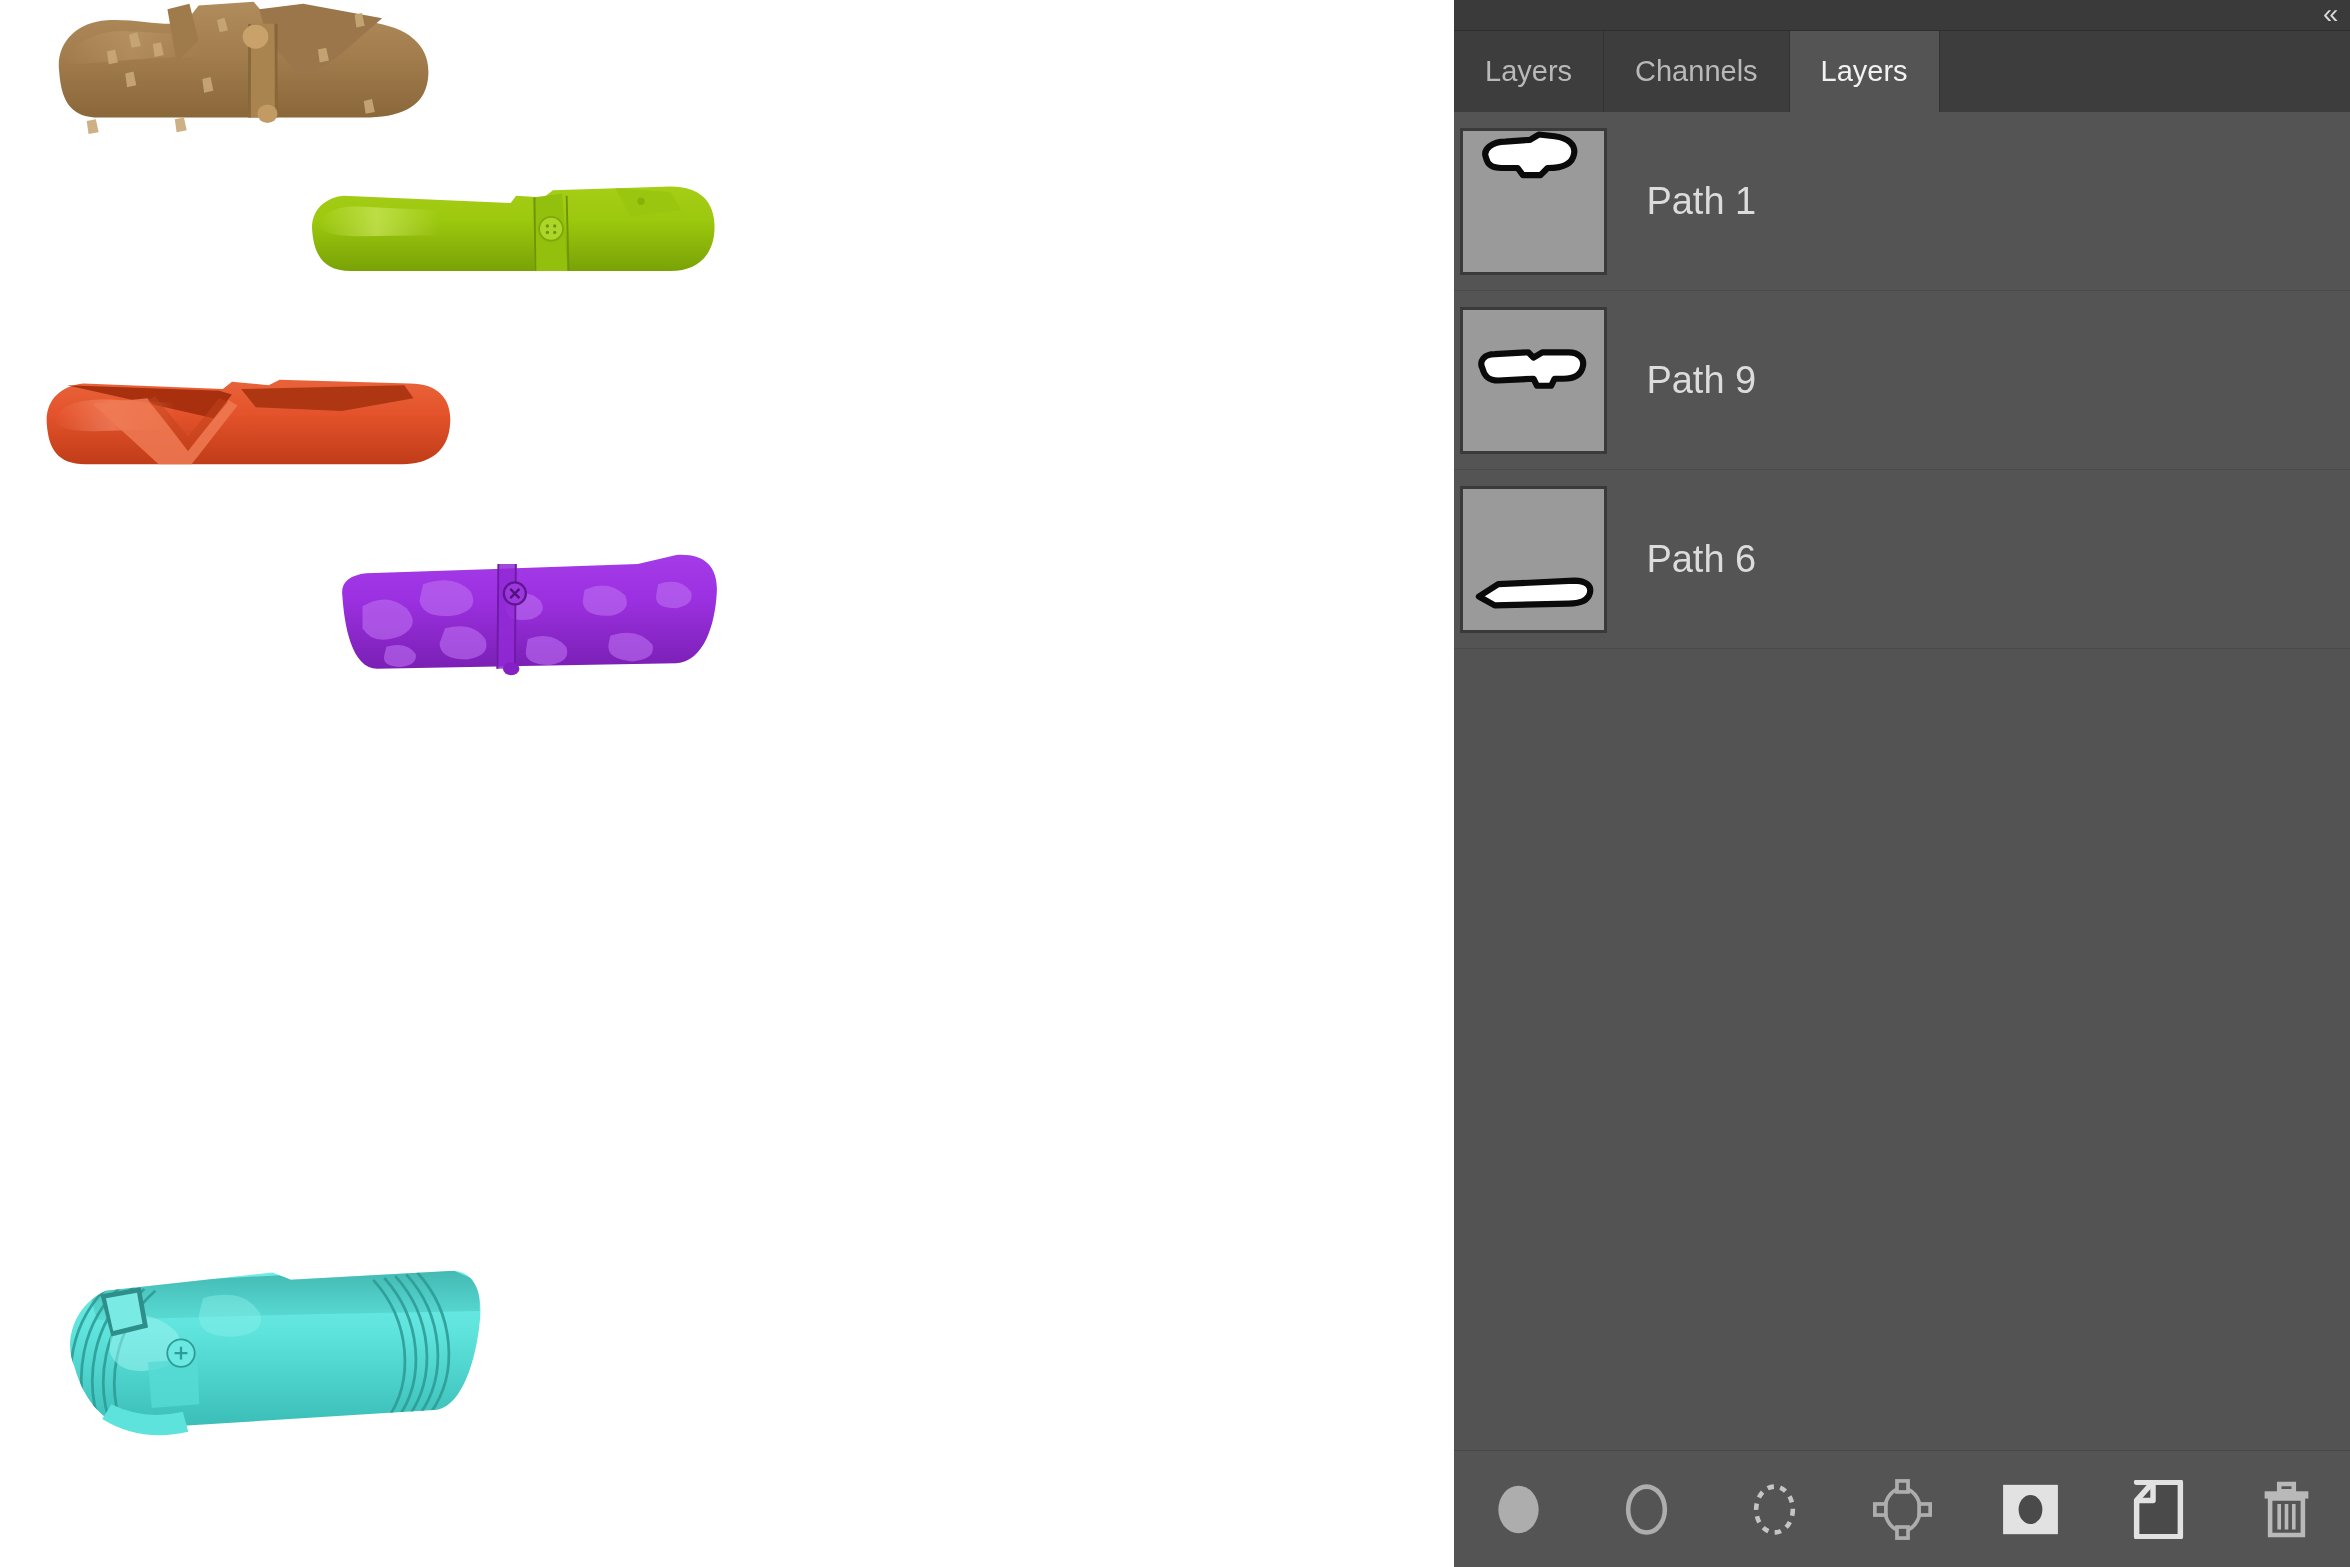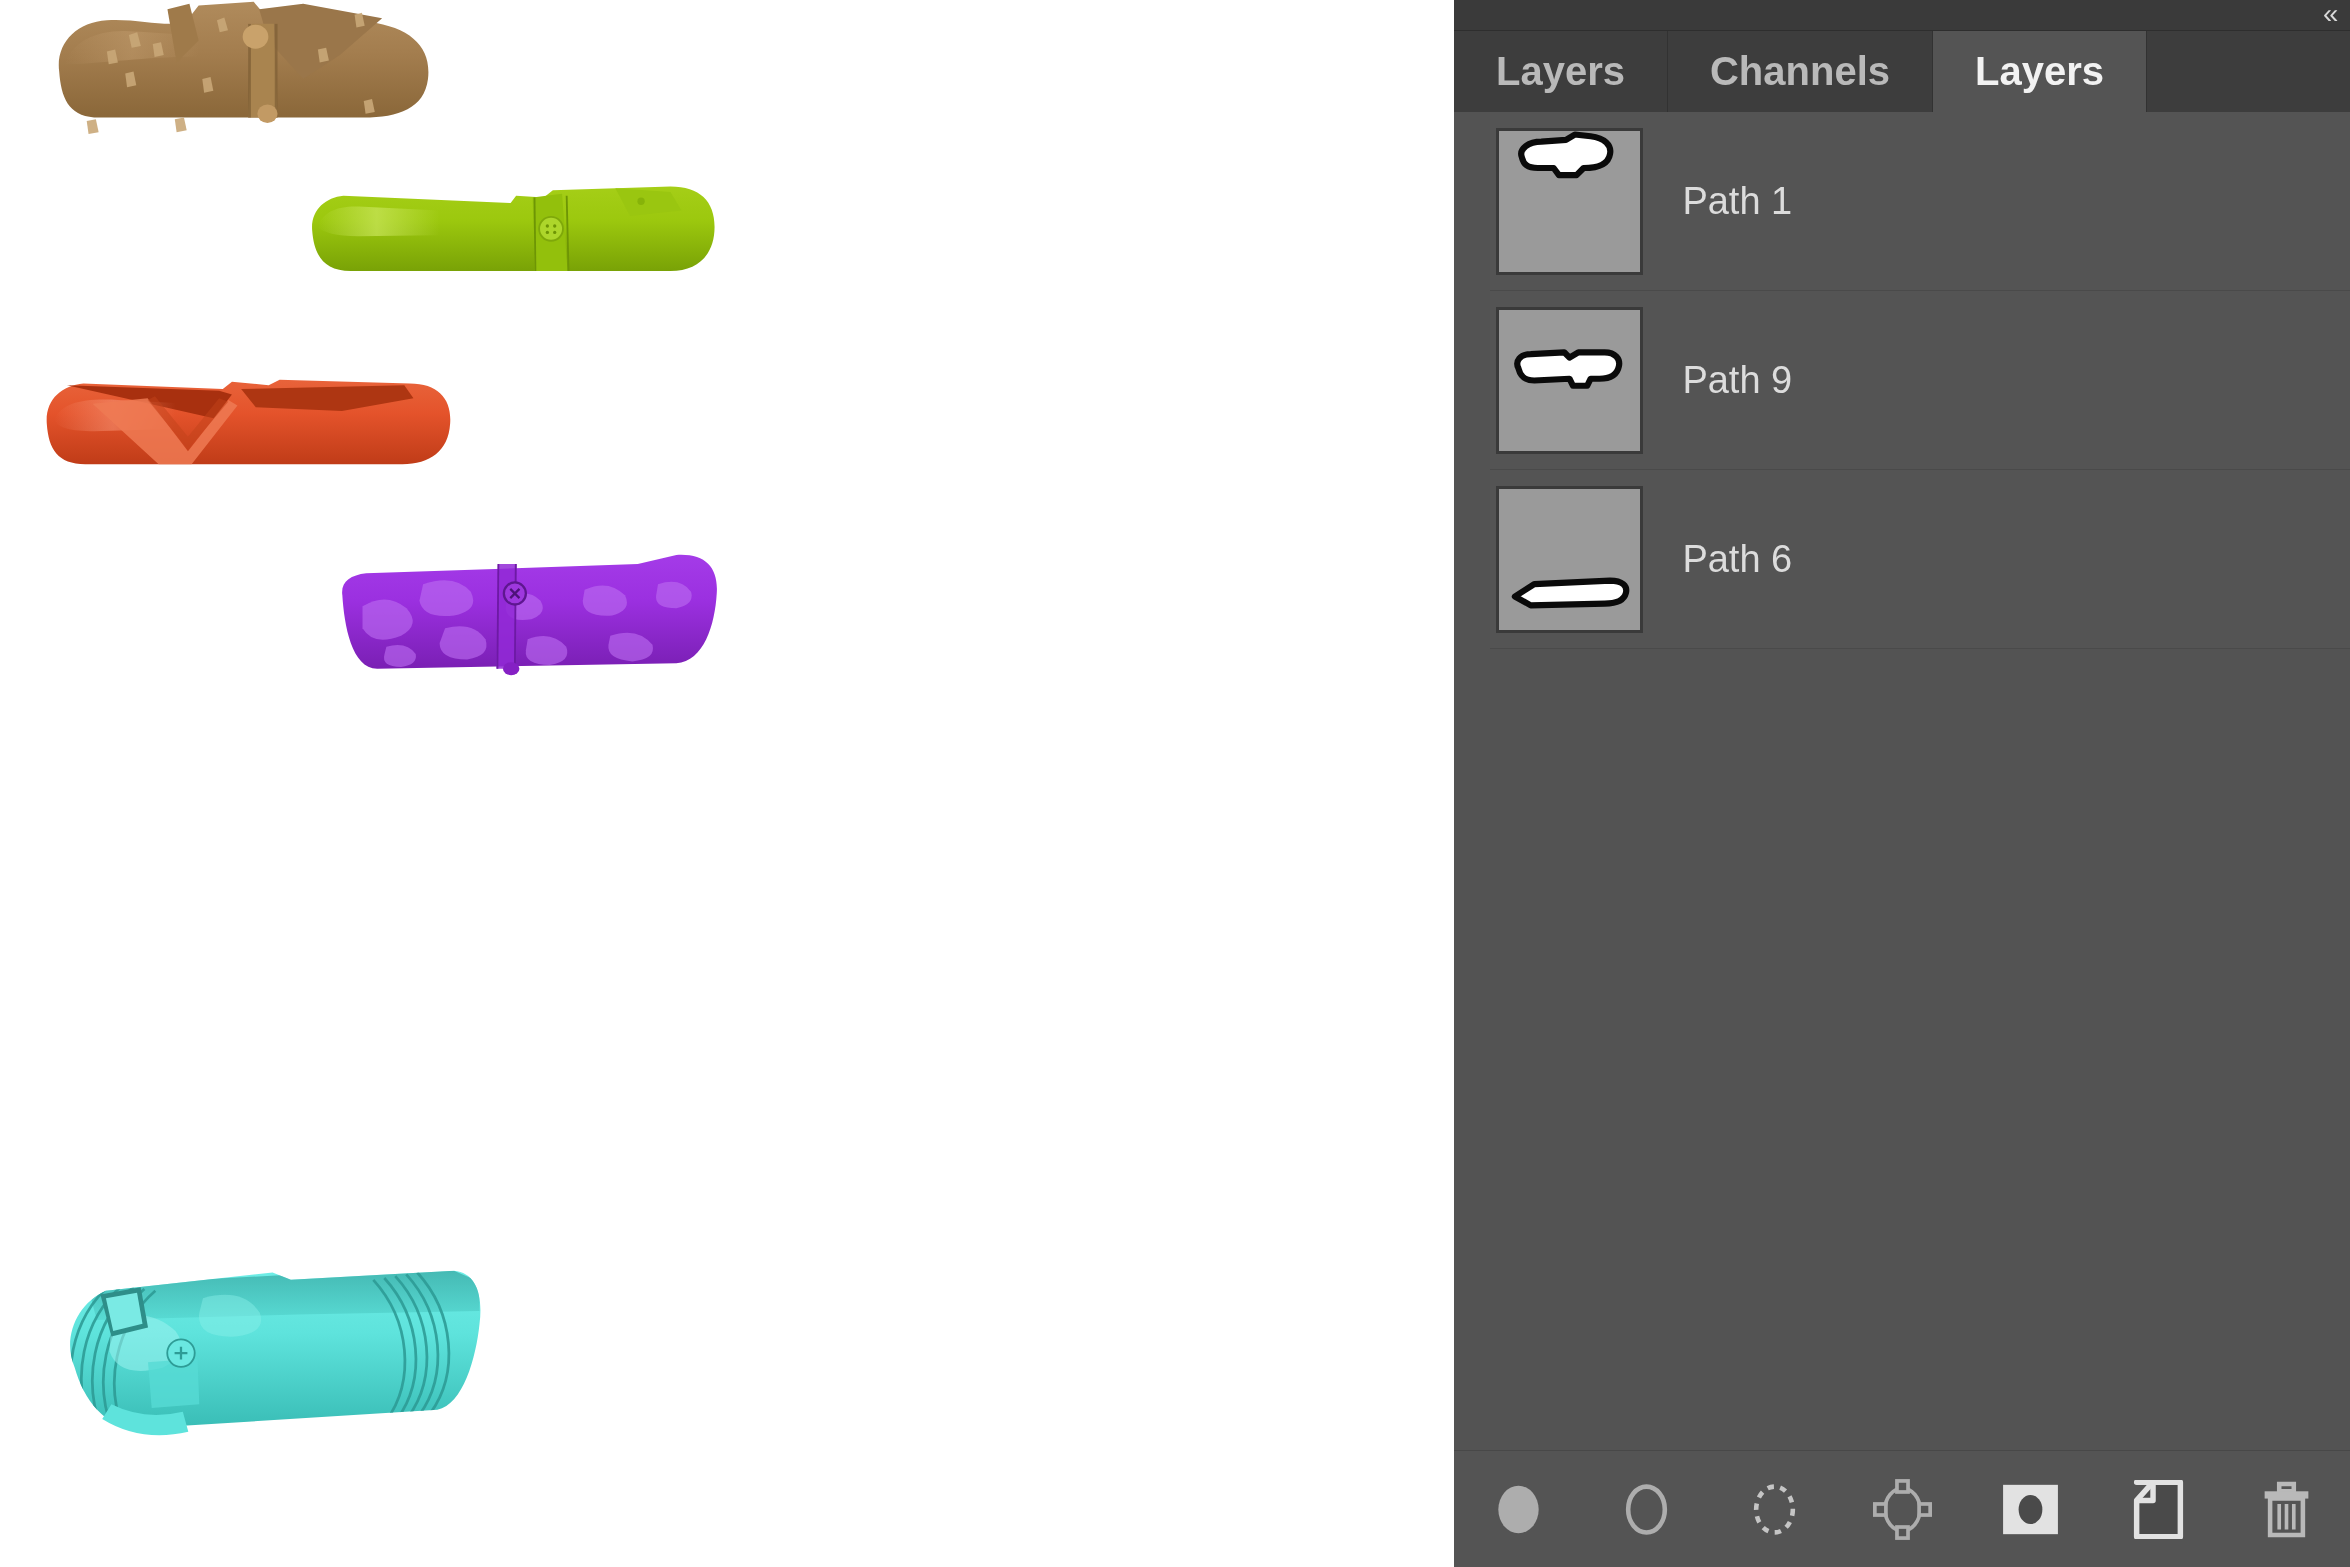--- a/index.html
+++ b/index.html
@@ -73,46 +73,45 @@
     background: #3d3d3d;
     flex: none;
     display: flex;
     align-items: stretch;
   }
   .tab {
     position: relative;
     display: flex;
     align-items: center;
     justify-content: center;
-    padding: 0 42px;
+    padding: 0 31px;
     background: #3d3d3d;
     color: #b9b9b9;
-    font-size: 40px;
-    font-weight: bold;
+    font-size: 29px;
+    font-weight: normal;
     border-right: 0.9px solid #323232;
     box-sizing: border-box;
     white-space: nowrap;
   }
   .tab.active {
     background: #545454;
     color: #f2f2f2;
   }
   #tabstrip .tab-filler {
     flex: 1 1 auto;
     background: #3d3d3d;
     border-right: none;
   }
 
   
   #path-list {
     position: relative;
     flex: 1 1 auto;
     background: #535353;
     overflow: hidden;
-    padding-left: 36px;
   }
   .path-row {
     position: relative;
     height: 179px;
     box-sizing: border-box;
     background: #545454;
     border-bottom: 1.8px solid #4a4a4a;
     display: flex;
     align-items: center;
   }

